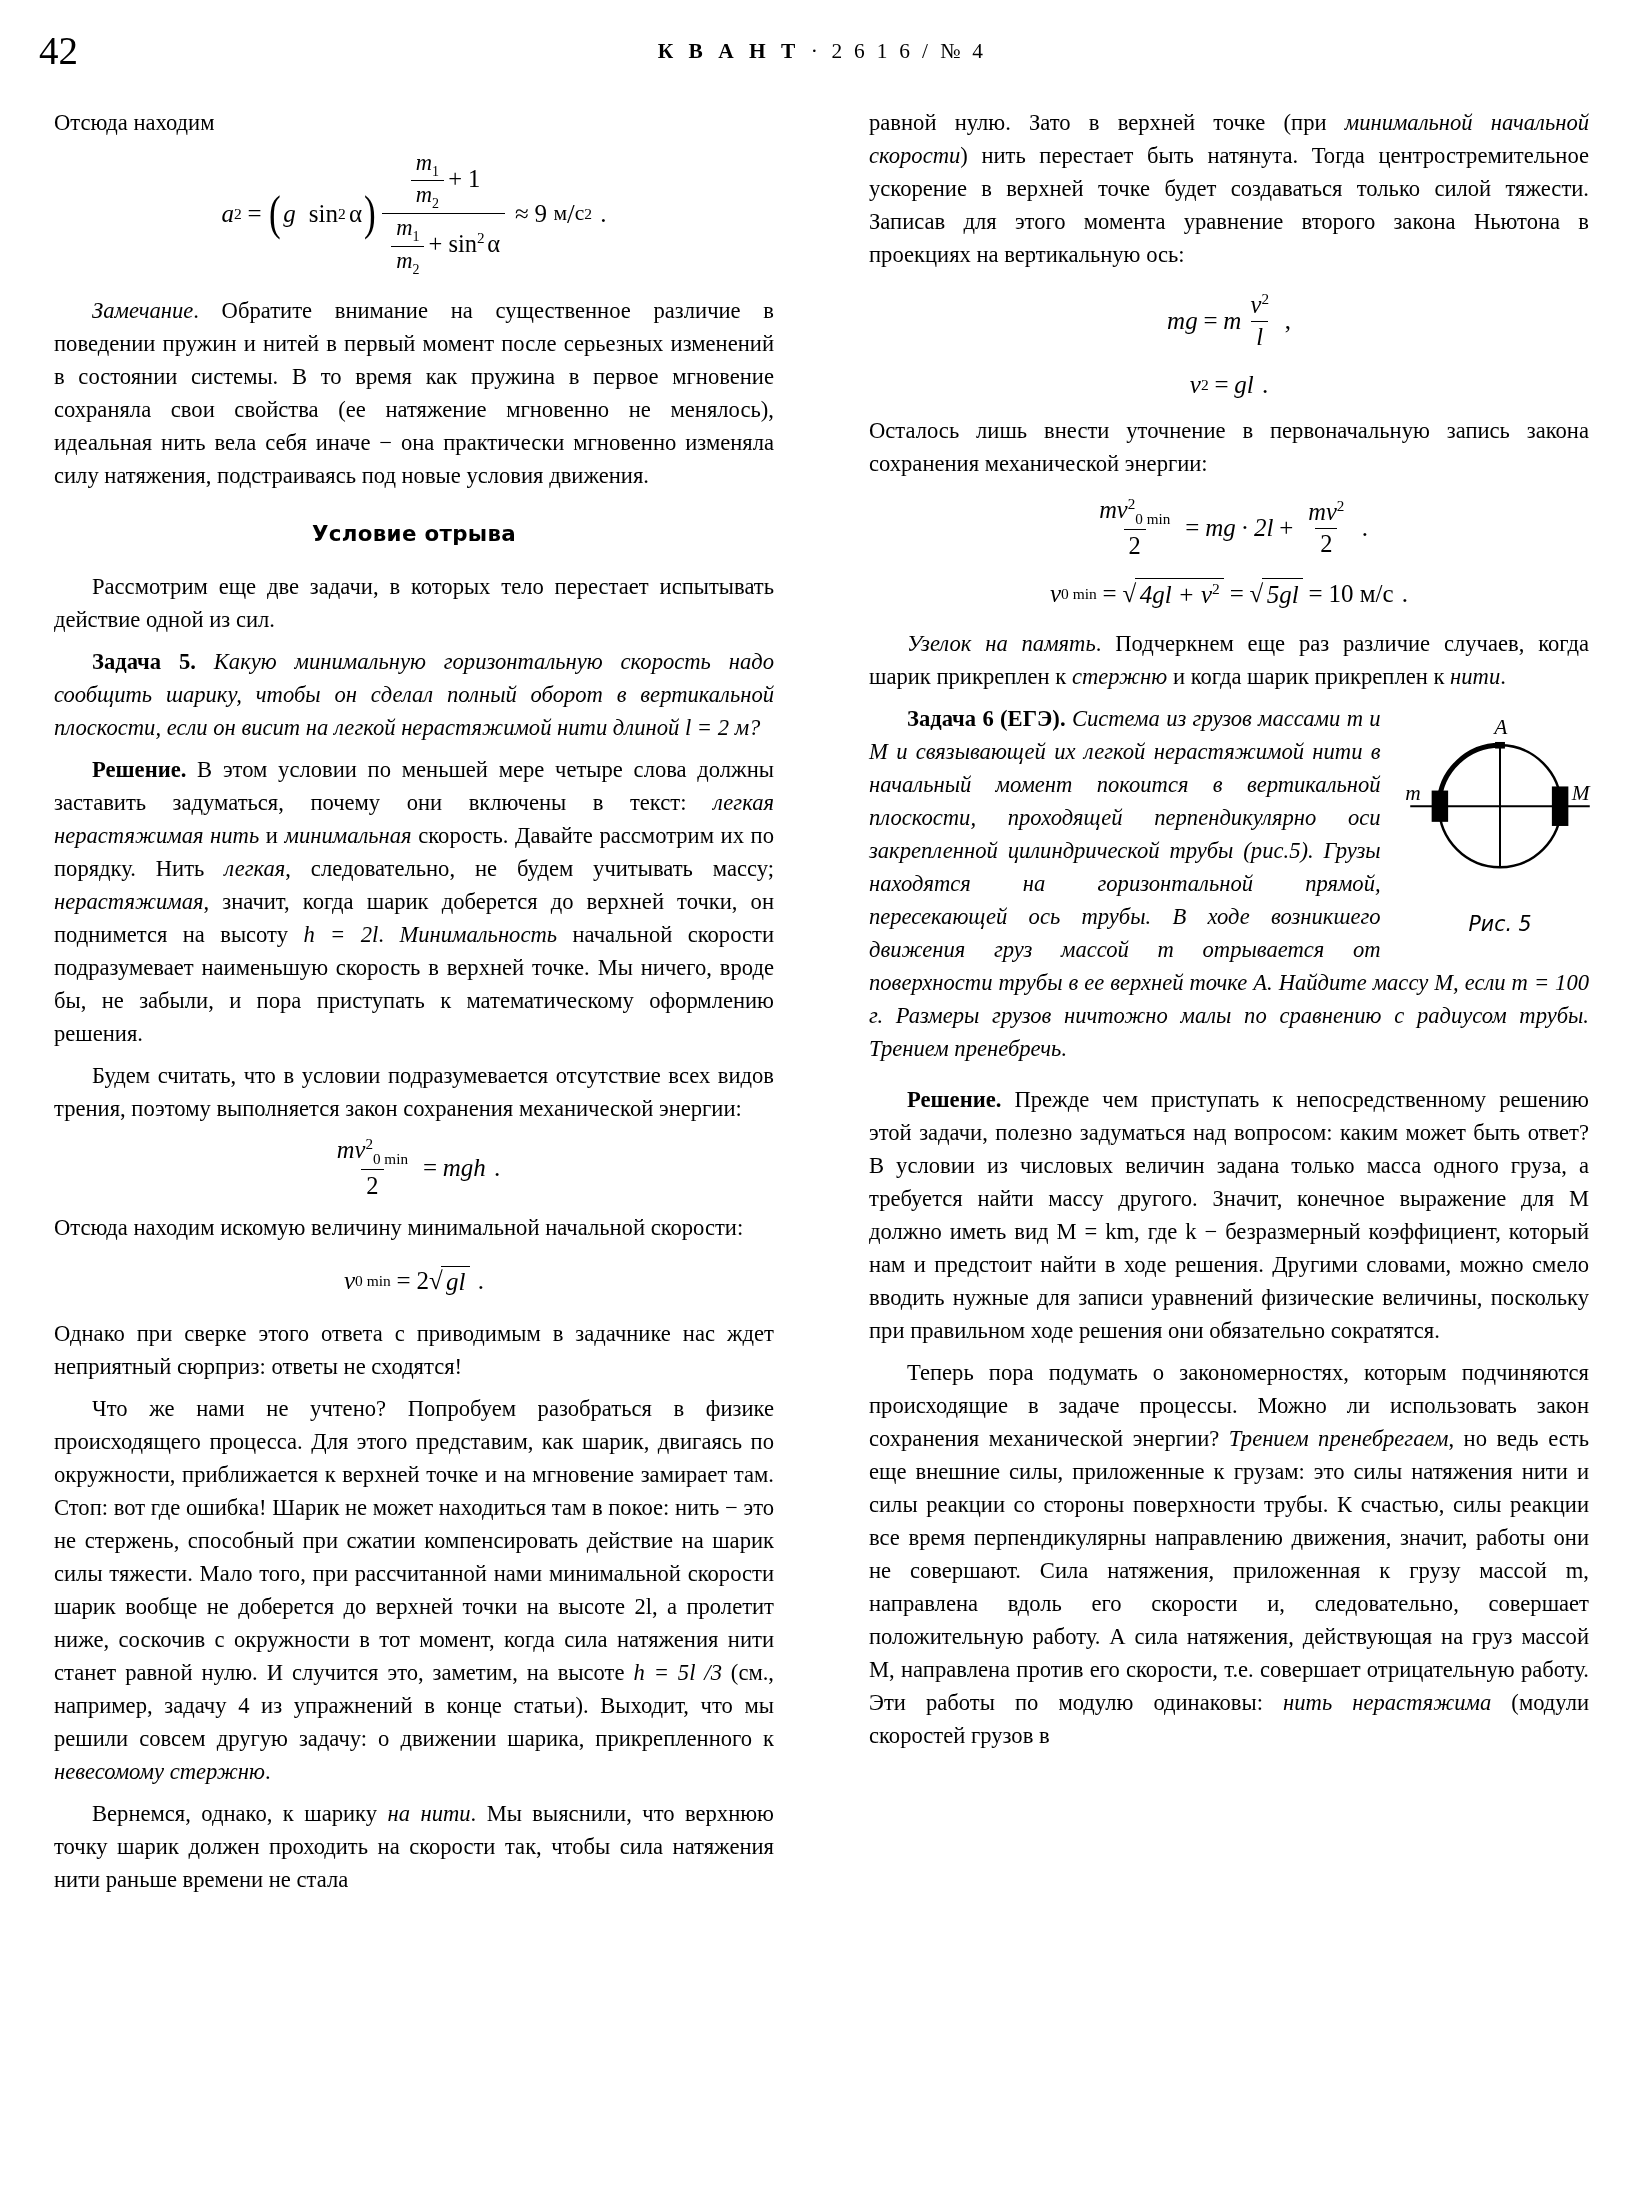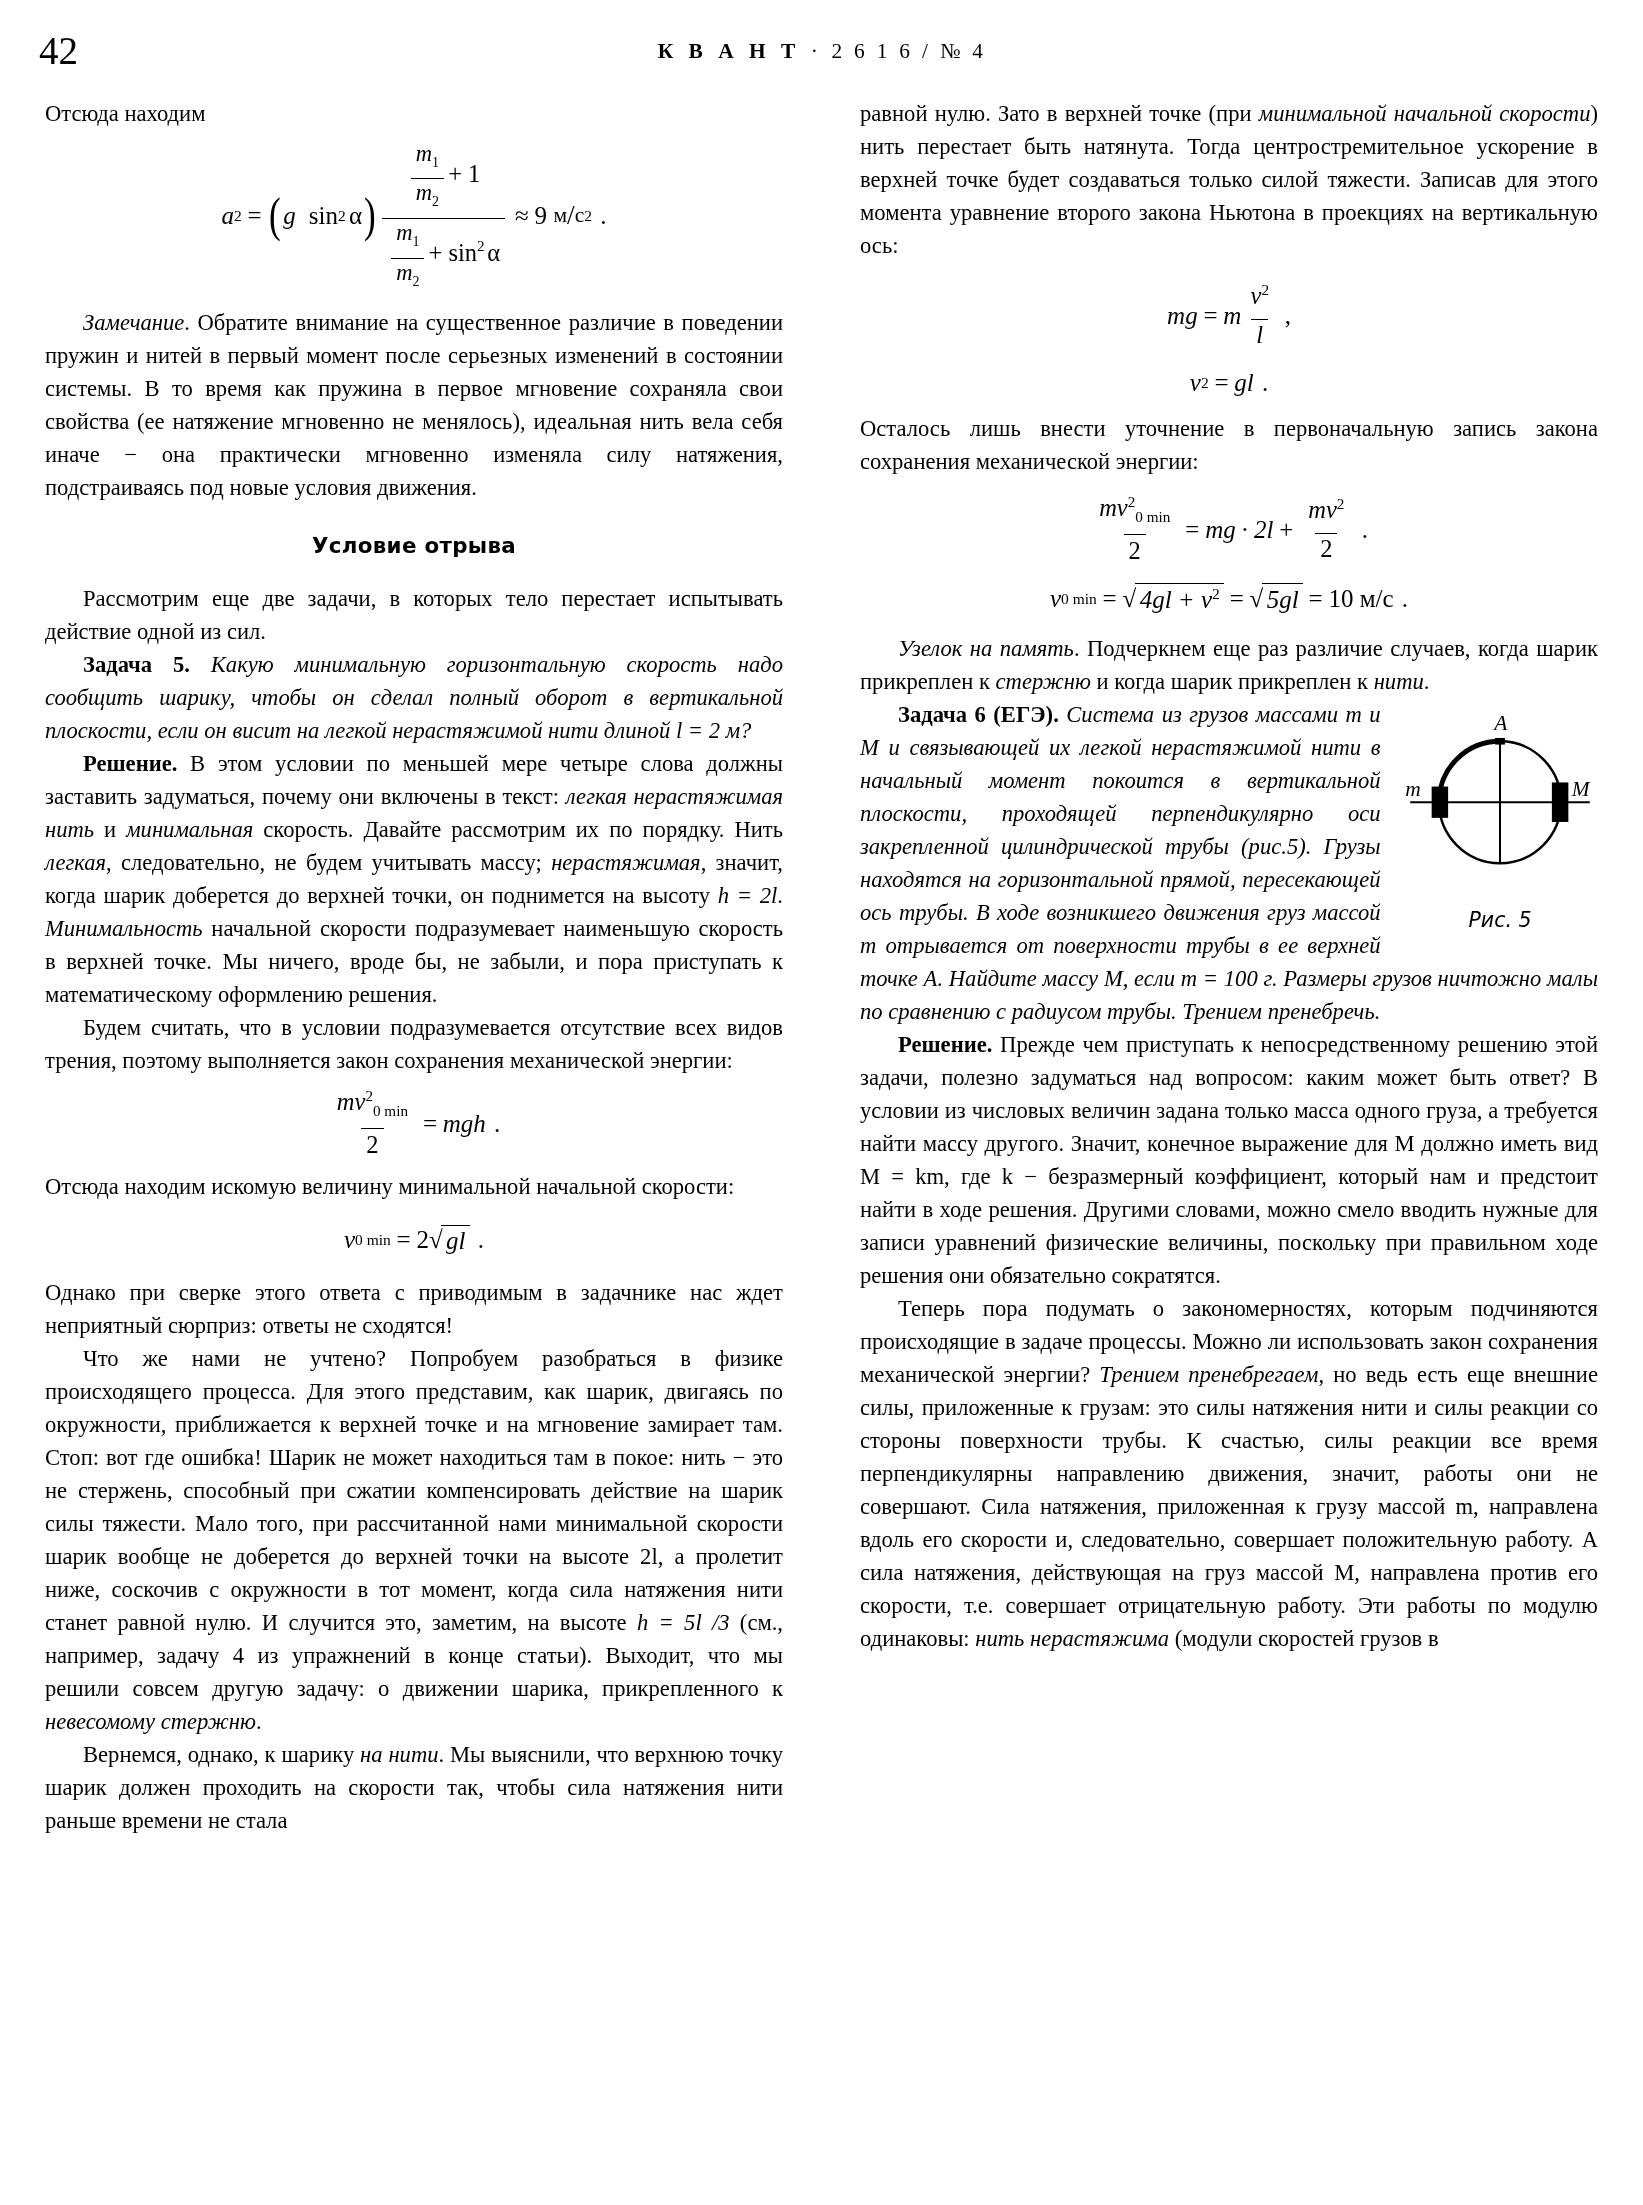--- a/index.html
+++ b/index.html
@@ -64,21 +64,21 @@
     font-size: 22.6px;
     line-height: 33px;
     text-align: justify;
     text-justify: inter-word;
     hyphens: manual;
   }
   .col-left  { left: 45px;  }
   .col-right { left: 860px; }
 
   p {
-    margin: 0;
+    margin: 9px;
     text-indent: 38px;
   }
   p.noindent { text-indent: 0; }
 
   .it { font-style: italic; }
   .bd { font-weight: bold; }
 
   
   h2.section {
     font-family: "DejaVu Sans", "Liberation Sans", sans-serif;
@@ -107,21 +107,20 @@
   .mtext { font-style: normal; }
 
   
   .frac {
     display: inline-flex;
     flex-direction: column;
     align-items: center;
     vertical-align: middle;
     margin: 0 4.1px;
     font-size: 0.98em;
-    gap: 7px;
   }
   .frac > .num { padding: 0 5px 1.6px 5px; }
   .frac > .den { padding: 2.5px 5px 0 5px; border-top: 1.6px solid #000; }
 
   
   .sub { font-size: 0.62em; vertical-align: sub; font-style: normal; }
   .sup { font-size: 0.62em; vertical-align: super; font-style: normal; }
 
   
   .paren {

